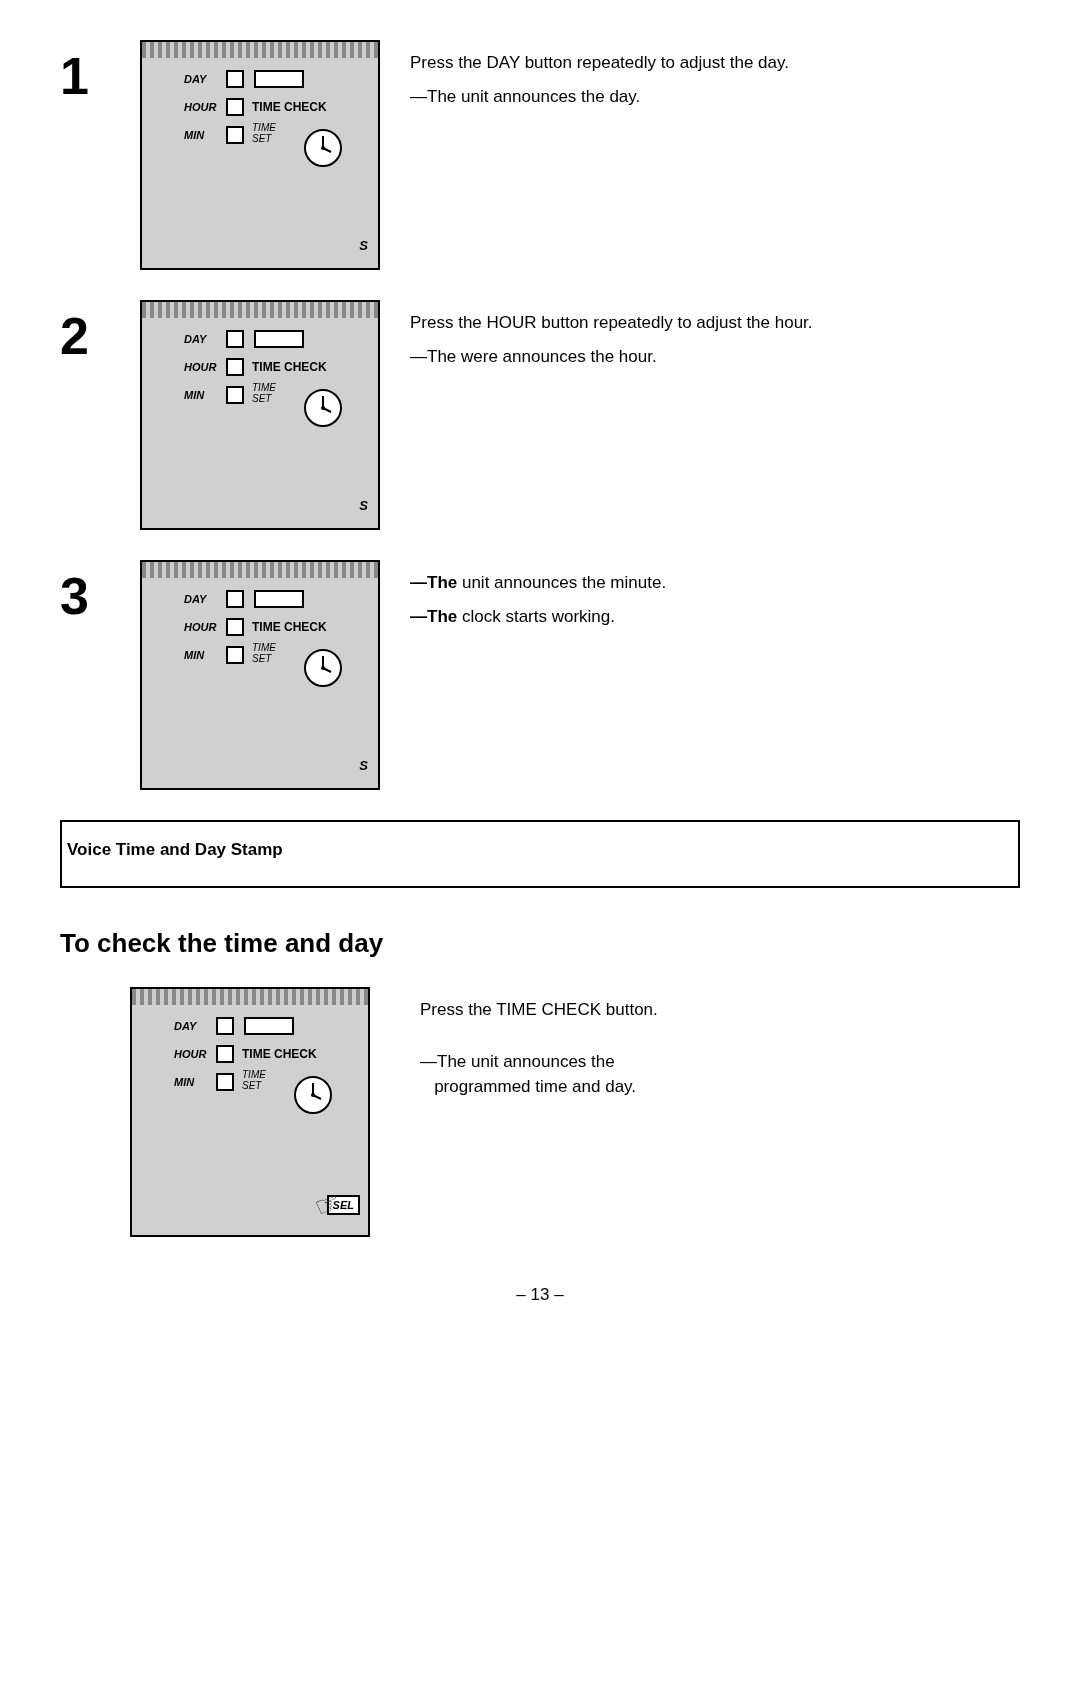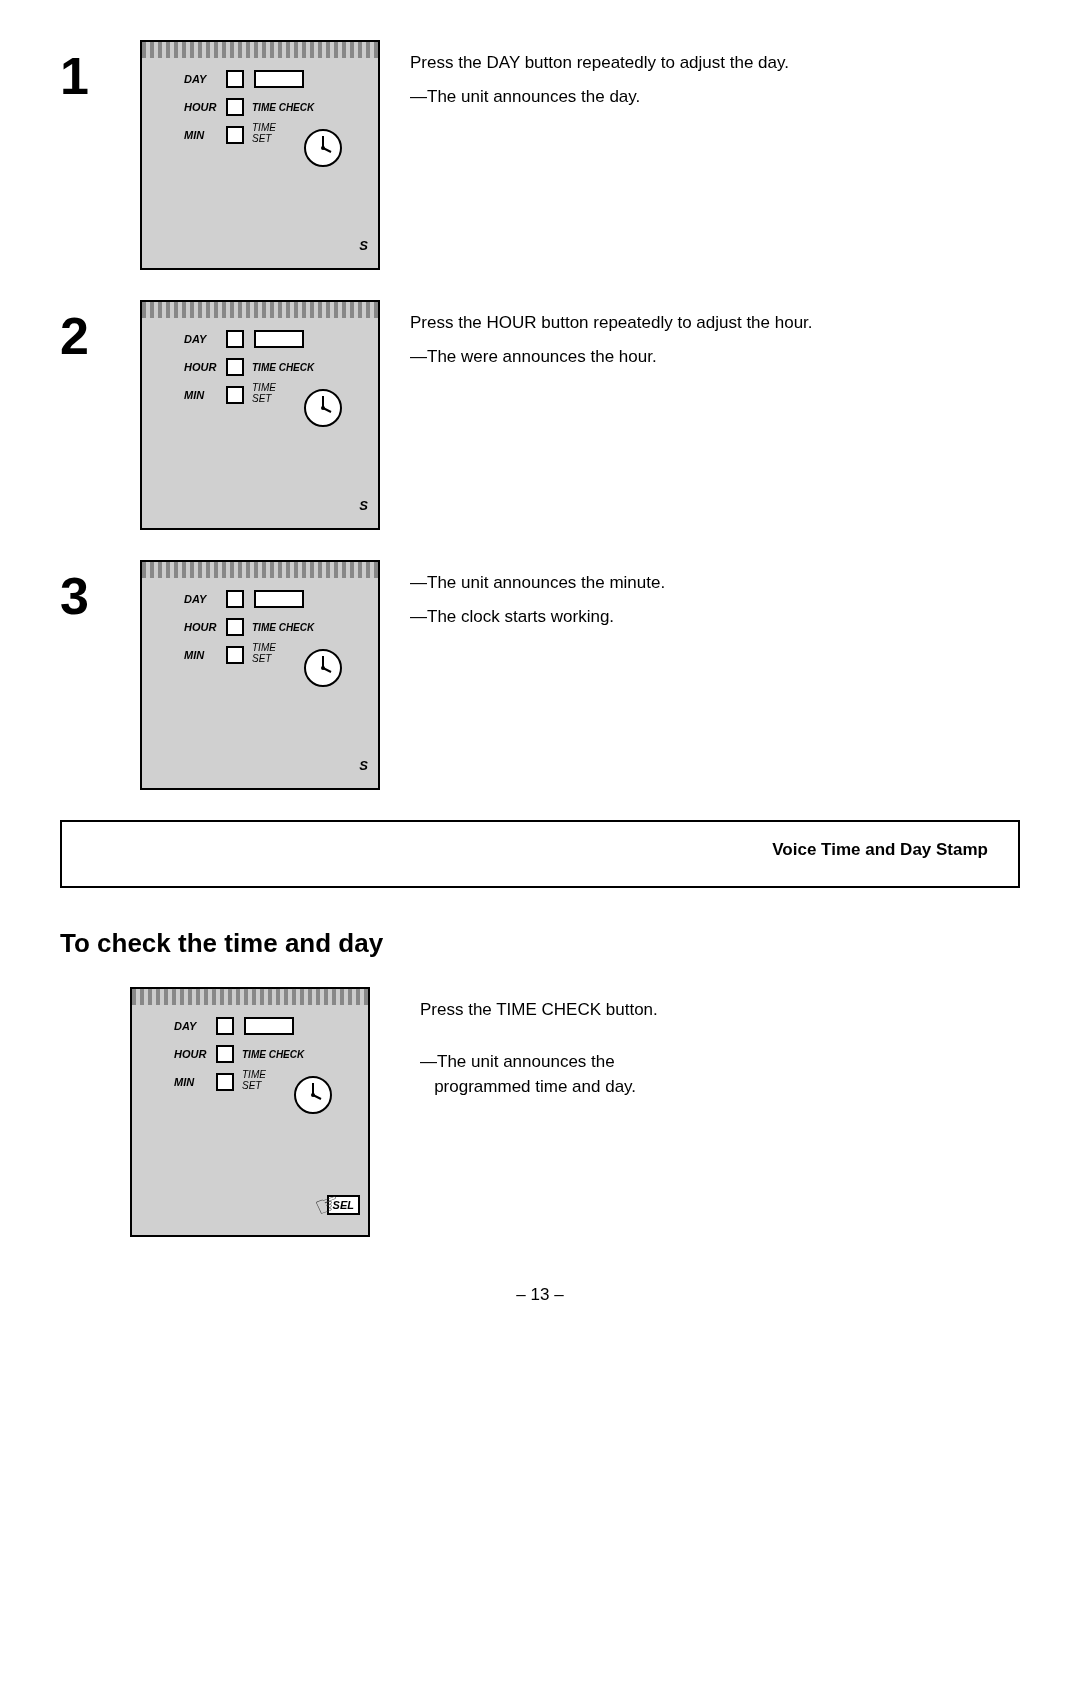--- a/index.html
+++ b/index.html
@@ -88,23 +88,22 @@
 
     .btn-rect-right {
       width: 50px;
       height: 18px;
       border: 2px solid #000;
       background: #fff;
       margin-left: 4px;
     }
 
     .time-check-label {
-      font-size: 10px;
-      font-weight: bold;
-      font-style: italic;
+      font-size: 12px;
+      font-weight: bold;
       margin-left: 2px;
     }
 
     .clock-icon {
       position: absolute;
       right: 35px;
       top: 70px;
       width: 40px;
       height: 40px;
     }
@@ -155,22 +154,21 @@
 
     .description p.dash-item {
       text-indent: -12px;
       padding-left: 12px;
     }
 
     
     .info-box {
       border: 2px solid #000;
       margin: 18px 0 40px 0;
-      padding: 18px 30px;
-      text-align: right;
+      padding: 18px 5px;
     }
 
     .info-box-title {
       font-size: 17px;
       font-weight: bold;
       margin-bottom: 8px;
     }
 
     .info-box-text {
       font-size: 16px;
@@ -215,21 +213,21 @@
 
     
     .page-number {
       text-align: center;
       margin-top: 48px;
       font-size: 17px;
     }
 
     
     .highlighted {
-      font-weight: normal;
+      font-weight: bold;
       margin-top: 24px;
     }
   </style>
 </head>
 <body>
 
 <div class="step-row">
   <div class="step-number">1</div>
   <div class="device-diagram">
     <div class="left-border-accent"></div>

